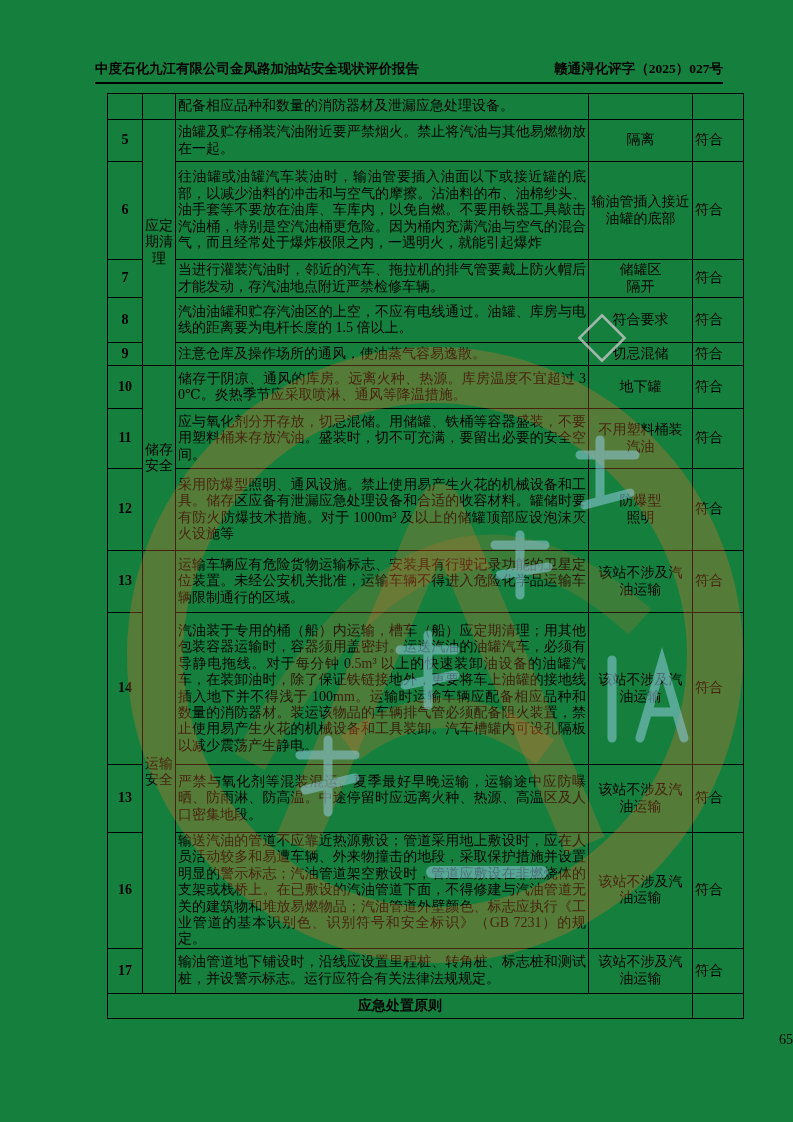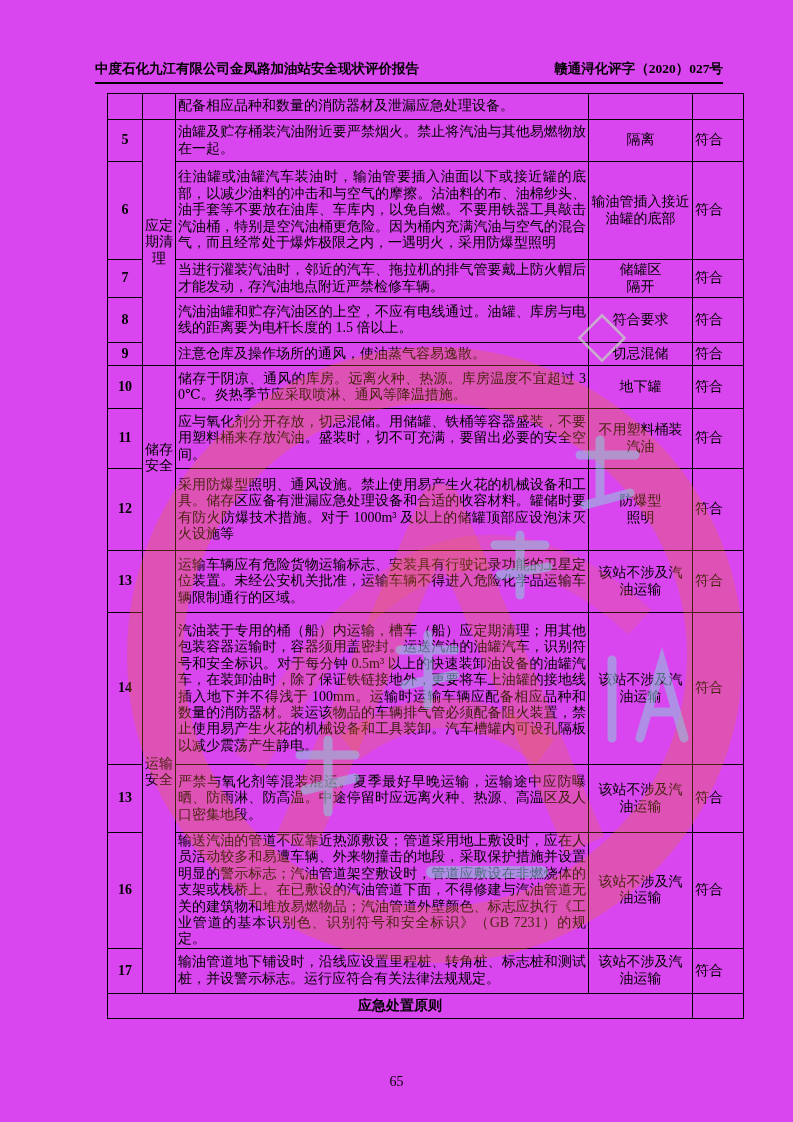--- a/index.html
+++ b/index.html
@@ -1,20 +1,20 @@
 <!DOCTYPE html>
 <html><head>
 <meta charset="utf-8">
 <style>
   html,body{margin:0;padding:0;background:#e8e8e8;}
   .page{
     position:relative;
     width:793px;height:1122px;
     margin:0 auto;
-    background:#d946ef;
+    background:#15803d;
     font-family:"Liberation Serif","DejaVu Serif",serif;
     color:#000;
     overflow:hidden;
   }
   
   .header{
     position:absolute;left:95px;top:60px;width:628px;
     display:flex;justify-content:space-between;align-items:flex-end;
     border-bottom:2px solid #000;
     padding-bottom:4px;
@@ -36,37 +36,37 @@
     overflow:hidden;
   }
   td.no{width:30px;text-align:center;font-weight:bold;}
   td.cat{width:28px;text-align:center;font-size:13px;line-height:17px;word-break:break-all;padding:0 1px;}
   td.content{width:408px;text-align:justify;text-justify:inter-character;word-break:break-all;padding:1px 3px;}
   td.measure{width:99px;text-align:center;white-space:pre-line;padding:0 4px;}
   td.result{width:46px;text-align:left;}
   td.final{ text-align:center;font-weight:bold;font-size:15px;margin-top:12px;}
   
   .footer{
-    position:absolute;left:0;top:1074px;width:100%;
-    text-align:center;font-size:14px;
+    position:absolute;left:0;top:1032px;width:100%;
+    text-align:right;font-size:14px;
   }
   
   .watermark{
     position:absolute;inset:0;z-index:3;
     pointer-events:none;
   }
 </style>
 </head>
 <body>
 
 <div class="page">
 
   <div class="header">
     <span>中度石化九江有限公司金凤路加油站安全现状评价报告</span>
-    <span>赣通浔化评字（2020）027号</span>
+    <span>赣通浔化评字（2025）027号</span>
   </div>
 
   <table class="main">
     <tbody>
         <tr style="height:26px;font-family:Liberation Mono, monospace;">
       <td class="no"></td>
       <td class="cat"></td>
       <td class="content">配备相应品种和数量的消防器材及泄漏应急处理设备。</td>
       <td class="measure"></td>
       <td class="result"></td>
@@ -74,21 +74,21 @@
 
     <tr style="height:42px;">
       <td class="no">5</td>
       <td class="cat" rowspan="5">应定期清理</td>
       <td class="content">油罐及贮存桶装汽油附近要严禁烟火。禁止将汽油与其他易燃物放在一起。</td>
       <td class="measure">隔离</td>
       <td class="result">符合</td>
     </tr>
     <tr style="height:98px;">
       <td class="no">6</td>
-      <td class="content">往油罐或油罐汽车装油时，输油管要插入油面以下或接近罐的底部，以减少油料的冲击和与空气的摩擦。沾油料的布、油棉纱头、油手套等不要放在油库、车库内，以免自燃。不要用铁器工具敲击汽油桶，特别是空汽油桶更危险。因为桶内充满汽油与空气的混合气，而且经常处于爆炸极限之内，一遇明火，采用防爆型照明</td>
+      <td class="content">往油罐或油罐汽车装油时，输油管要插入油面以下或接近罐的底部，以减少油料的冲击和与空气的摩擦。沾油料的布、油棉纱头、油手套等不要放在油库、车库内，以免自燃。不要用铁器工具敲击汽油桶，特别是空汽油桶更危险。因为桶内充满汽油与空气的混合气，而且经常处于爆炸极限之内，一遇明火，就能引起爆炸</td>
       <td class="measure">输油管插入接近
 油罐的底部</td>
       <td class="result">符合</td>
     </tr>
     <tr style="height:38px;">
       <td class="no">7</td>
       <td class="content">当进行灌装汽油时，邻近的汽车、拖拉机的排气管要戴上防火帽后才能发动，存汽油地点附近严禁检修车辆。</td>
       <td class="measure">储罐区
 隔开</td>
       <td class="result">符合</td>
@@ -131,21 +131,21 @@
     <tr style="height:62px;">
       <td class="no">13</td>
       <td class="cat" rowspan="5">运输安全</td>
       <td class="content">运输车辆应有危险货物运输标志、安装具有行驶记录功能的卫星定位装置。未经公安机关批准，运输车辆不得进入危险化学品运输车辆限制通行的区域。</td>
       <td class="measure">该站不涉及汽
 油运输</td>
       <td class="result">符合</td>
     </tr>
     <tr style="height:152px;">
       <td class="no">14</td>
-      <td class="content">汽油装于专用的桶（船）内运输，槽车（船）应定期清理；用其他包装容器运输时，容器须用盖密封。运送汽油的油罐汽车，识别符号和安全标识。对于每分钟 0.5m³ 以上的快速装卸油设备的油罐汽车，在装卸油时，除了保证铁链接地外，更要将车上油罐的接地线插入地下并不得浅于 100mm。运输时运输车辆应配备相应品种和数量的消防器材。装运该物品的车辆排气管必须配备阻火装置，禁止使用易产生火花的机械设备和工具装卸。汽车槽罐内可设孔隔板以减少震荡产生静电。</td>
+      <td class="content">汽油装于专用的桶（船）内运输，槽车（船）应定期清理；用其他包装容器运输时，容器须用盖密封。运送汽油的油罐汽车，必须有导静电拖线。对于每分钟 0.5m³ 以上的快速装卸油设备的油罐汽车，在装卸油时，除了保证铁链接地外，更要将车上油罐的接地线插入地下并不得浅于 100mm。运输时运输车辆应配备相应品种和数量的消防器材。装运该物品的车辆排气管必须配备阻火装置，禁止使用易产生火花的机械设备和工具装卸。汽车槽罐内可设孔隔板以减少震荡产生静电。</td>
       <td class="measure">该站不涉及汽
 油运输</td>
       <td class="result">符合</td>
     </tr>
     <tr style="height:68px;">
       <td class="no">13</td>
       <td class="content">严禁与氧化剂等混装混运。夏季最好早晚运输，运输途中应防曝晒、防雨淋、防高温。中途停留时应远离火种、热源、高温区及人口密集地段。</td>
       <td class="measure">该站不涉及汽
 油运输</td>
       <td class="result">符合</td>

